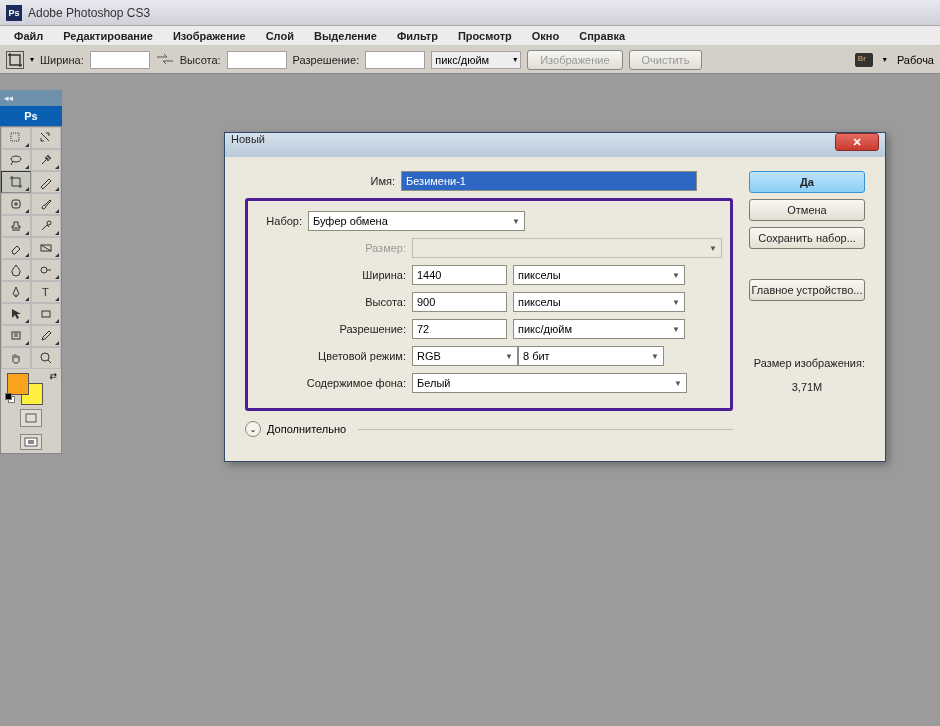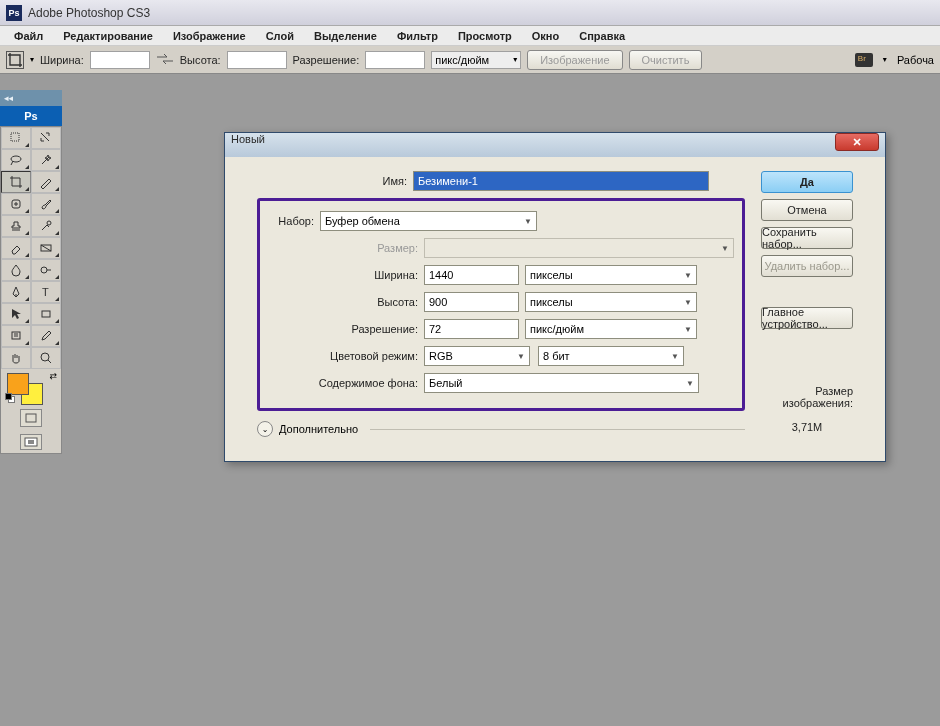--- a/index.html
+++ b/index.html
@@ -49,36 +49,36 @@
     .mode-row { display:flex; justify-content:center; padding:4px 0; gap:2px; }
     .mode-box { width:22px; height:18px; border:1px solid #888; background:#e0ddd2; display:flex;align-items:center;justify-content:center;}
     .screen-row { display:flex;justify-content:center; padding:3px 0;}
     .screen-box{width:22px;height:16px;border:1px solid #888;background:#e0ddd2;display:flex;align-items:center;justify-content:center;}
     
     
     .dialog { position: absolute; left: 224px; top: 132px; width: 662px; height: 330px; background: #ebe8dd; border: 1px solid #2f4a6b; box-shadow: 3px 3px 8px rgba(0,0,0,0.3); }
     .dialog-title { height: 24px; background: linear-gradient(#d6e2ec, #b8c9da); display:flex; align-items:flex-start; padding:0 6px; }
     .dialog-title .text { color:#2a2a2a; font-size:11px; }
     .dialog-title .close-btn { margin-left:auto; width:44px; height:18px; background: linear-gradient(#e76b63,#c83a2e); border-radius:3px; border:1px solid #8b2a24; display:flex;align-items:center;justify-content:center; color:#fff; font-weight:bold; }
-    .dialog-body { padding: 14px 32px; display:flex; gap:16px; }
+    .dialog-body { padding: 14px 20px; display:flex; gap:16px; }
     .dialog-left { flex:1; }
     .dialog-right { width: 148px; display:flex; flex-direction:column; gap:6px; }
     
     .form-row { display:flex; align-items:center; margin-bottom:7px; }
     .form-row .label { width: 156px; text-align:right; padding-right:6px; color:#222; }
     .form-row .label.disabled { color:#999; }
     .form-row .field-text { flex:1; height:20px; border:1px solid #8e8e7e; background:#fff; padding:0 4px; display:flex; align-items:center; }
     .form-row .field-text.selected { background:#2d66c3; color:#fff; }
     .form-row .field-text.narrow { width:95px; flex:none; }
     .form-row .combo { height:20px; border:1px solid #8e8e7e; background:#fff; display:flex; align-items:center; padding:0 4px; justify-content:space-between; }
     .form-row .combo.disabled { background:#ebe8dd; color:#999; border-color:#c0bdb1; }
     .form-row .combo .caret { font-size:8px; color:#555; }
     .combo-w1 { width: 217px; }
     .combo-unit { width: 172px; margin-left:6px; }
-    .combo-bit { width: 146px; margin-left:8px; }
+    .combo-bit { width: 146px; margin-left:0; }
     .combo-bg { width: 275px; text-align: center; }
     .combo-full { width: 310px; }
     .combo-mode { width: 106px; }
     
     .fieldset { border:3px solid #4c1d95; border-radius:3px; padding:10px 8px 8px; margin-top:6px; position:relative; }
     
     .advanced-row { display:flex; align-items:center; gap:6px; margin-top:10px; }
     .adv-toggle { width:16px; height:16px; border:1px solid #888; border-radius:8px; background:#f4f2e9; display:flex;align-items:center;justify-content:center; font-size:8px;}
     .adv-line { flex:1; height:1px; background:#c0bdb1; margin-left:6px;}
     
@@ -406,23 +406,20 @@
     <div class="dialog-right">
       <div class="dlg-btn primary">
           <span>Да</span>
         </div>
       <div class="dlg-btn">
           <span>Отмена</span>
         </div>
       <div class="dlg-btn">
           <span>Сохранить набор...</span>
         </div>
-      <div class="dlg-btn disabled">
-          <span>Удалить набор...</span>
-        </div>
       <div style="height:18px"></div>
       <div class="dlg-btn">
           <span>Главное устройство...</span>
         </div>
       <div class="right-label">Размер изображения:</div>
       <div class="right-value">3,71M</div>
     </div>
   </div>
 </div>
 

